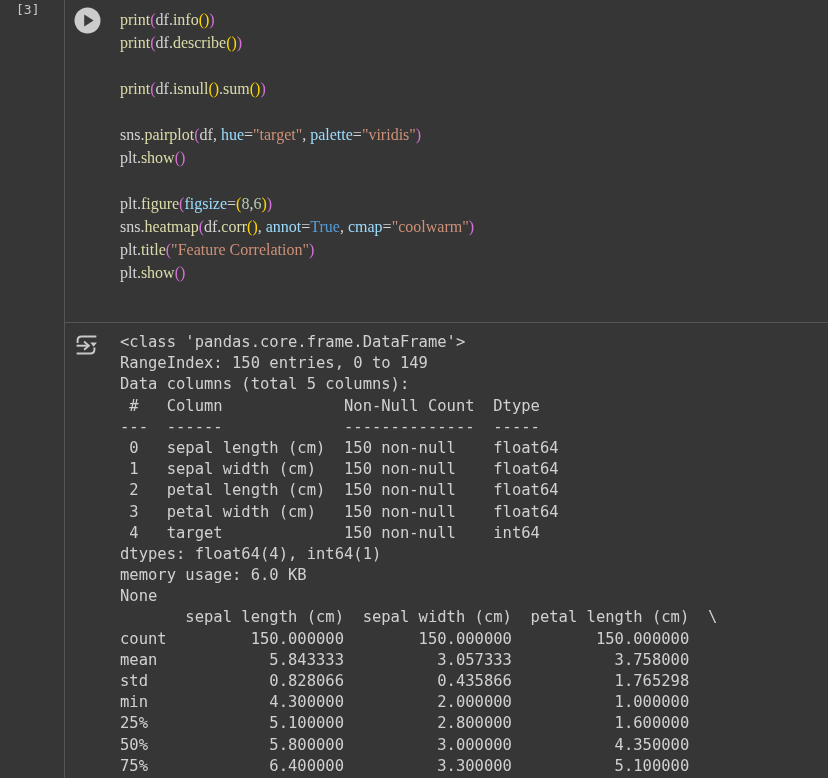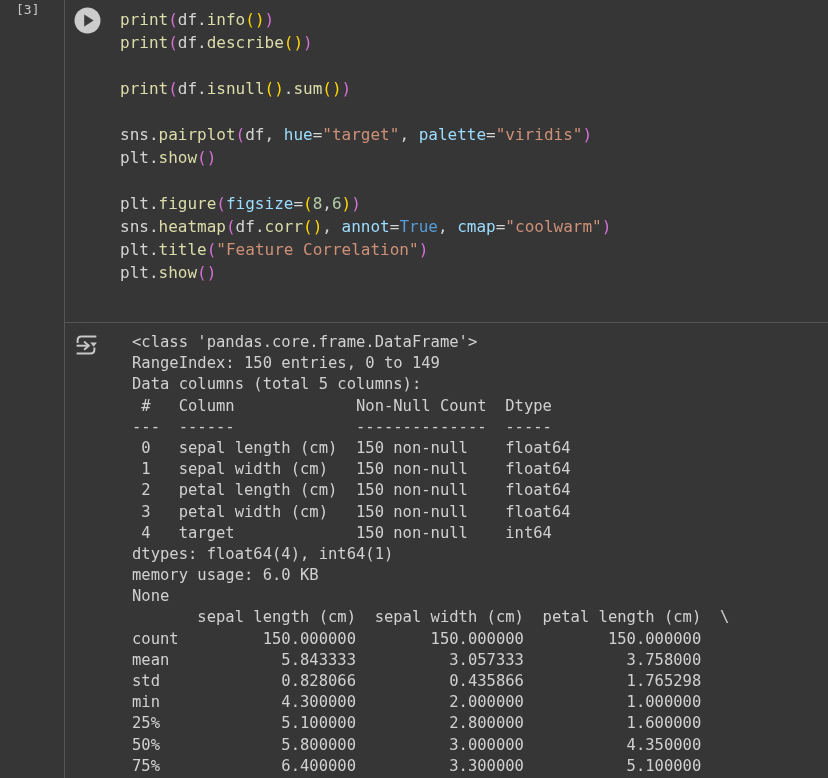--- a/index.html
+++ b/index.html
@@ -28,41 +28,41 @@
     position:absolute;left:74px;top:7px;width:27px;height:27px;
     padding:0;margin:0;border:none;background:transparent;cursor:pointer;
   }
   .run-button svg{display:block;}
   .code-editor{
     position:absolute;left:120px;top:8px;right:0;
     font-size:16px;line-height:23px;
     color:var(--code-default,#d4d4d4);
     white-space:pre;cursor:text;
   }
-  .code-line{height:23px;}
+  .code-line{height:23px;font-family:Liberation Serif, serif;}
   .tok-v{color:var(--code-default,#d4d4d4);}
   .tok-fn{color:var(--function,#dcdcaa);}
   .tok-b1{color:var(--bracket-outer,#d670d6);}
   .tok-b2{color:var(--bracket-inner,#ffd700);}
   .tok-s{color:var(--string,#ce9178);}
   .tok-kw{color:var(--parameter,#9cdcfe);}
   .tok-n{color:var(--number,#b5cea8);}
   .tok-k{color:var(--keyword,#569cd6);margin-top:28px;}
   .output-menu{
     position:absolute;left:72px;top:331px;width:28px;height:28px;
     padding:0;margin:0;border:none;background:transparent;cursor:pointer;
   }
   .output-menu svg{display:block;}
   .output-text{
     position:absolute;left:120px;top:332px;
     font-size:15.5px;line-height:21.2px;
     color:var(--output-text,#d0d0d0);
     white-space:pre;
   }
-  .output-line{height:21.2px;margin-left:12px;}
+  .output-line{height:21.2px;}
 </style>
 </head>
 <body>
 
 <div class="screen">
 
   <div class="exec-label">[3]</div>
 
   <div class="v-border"></div>
 

